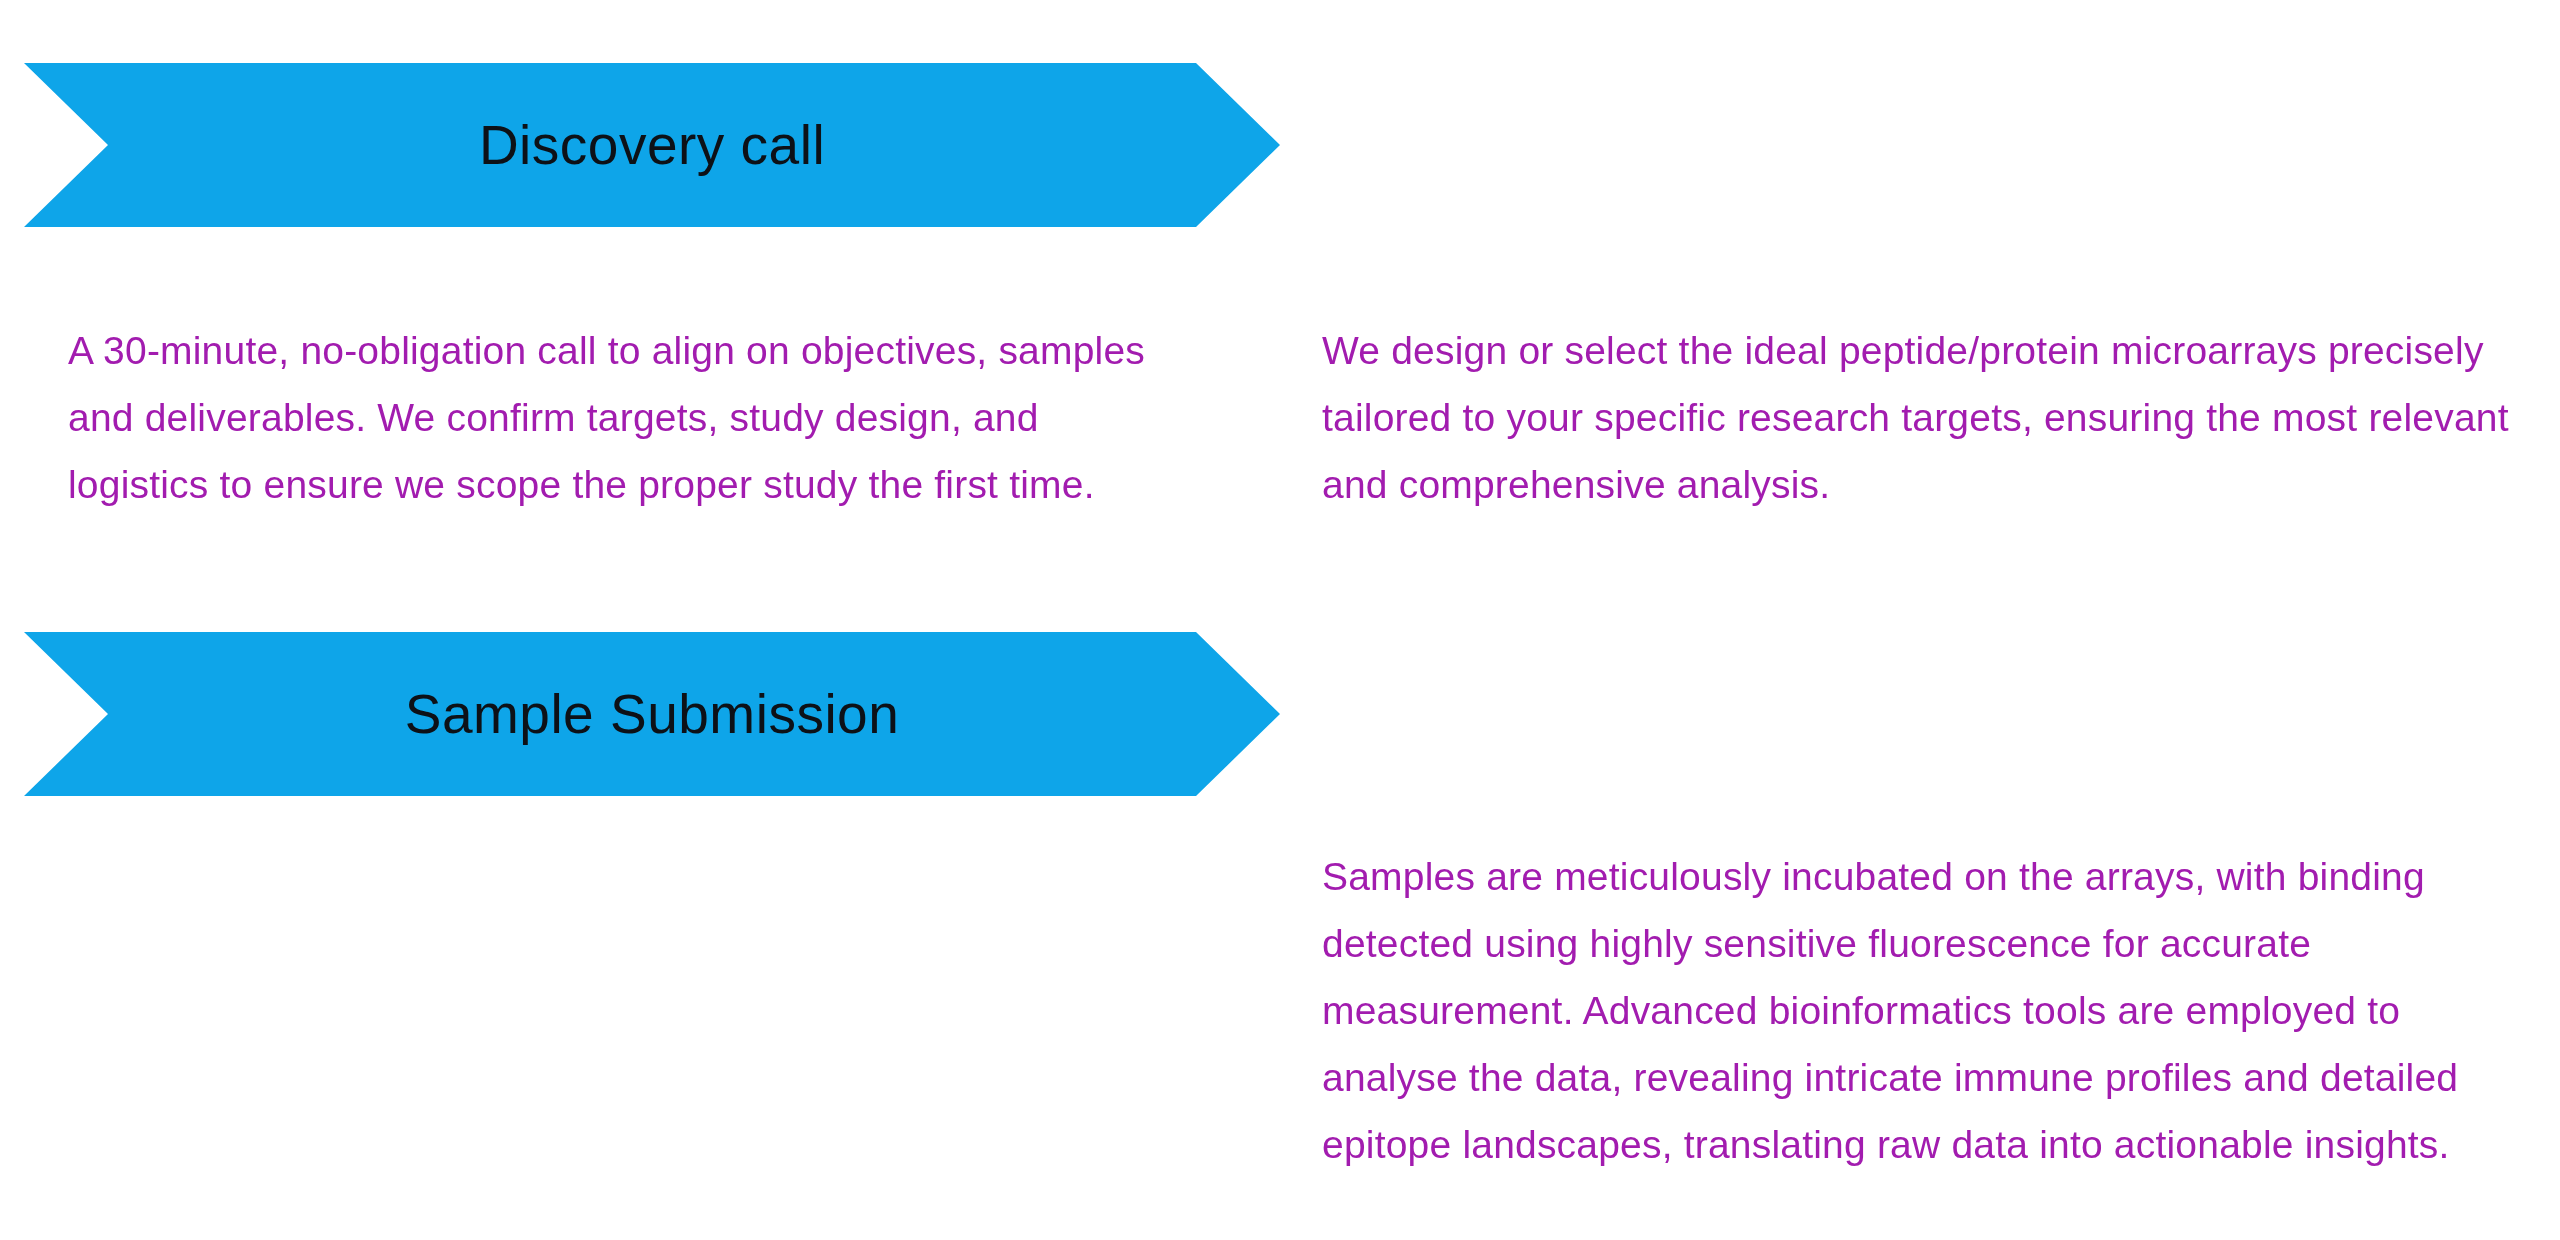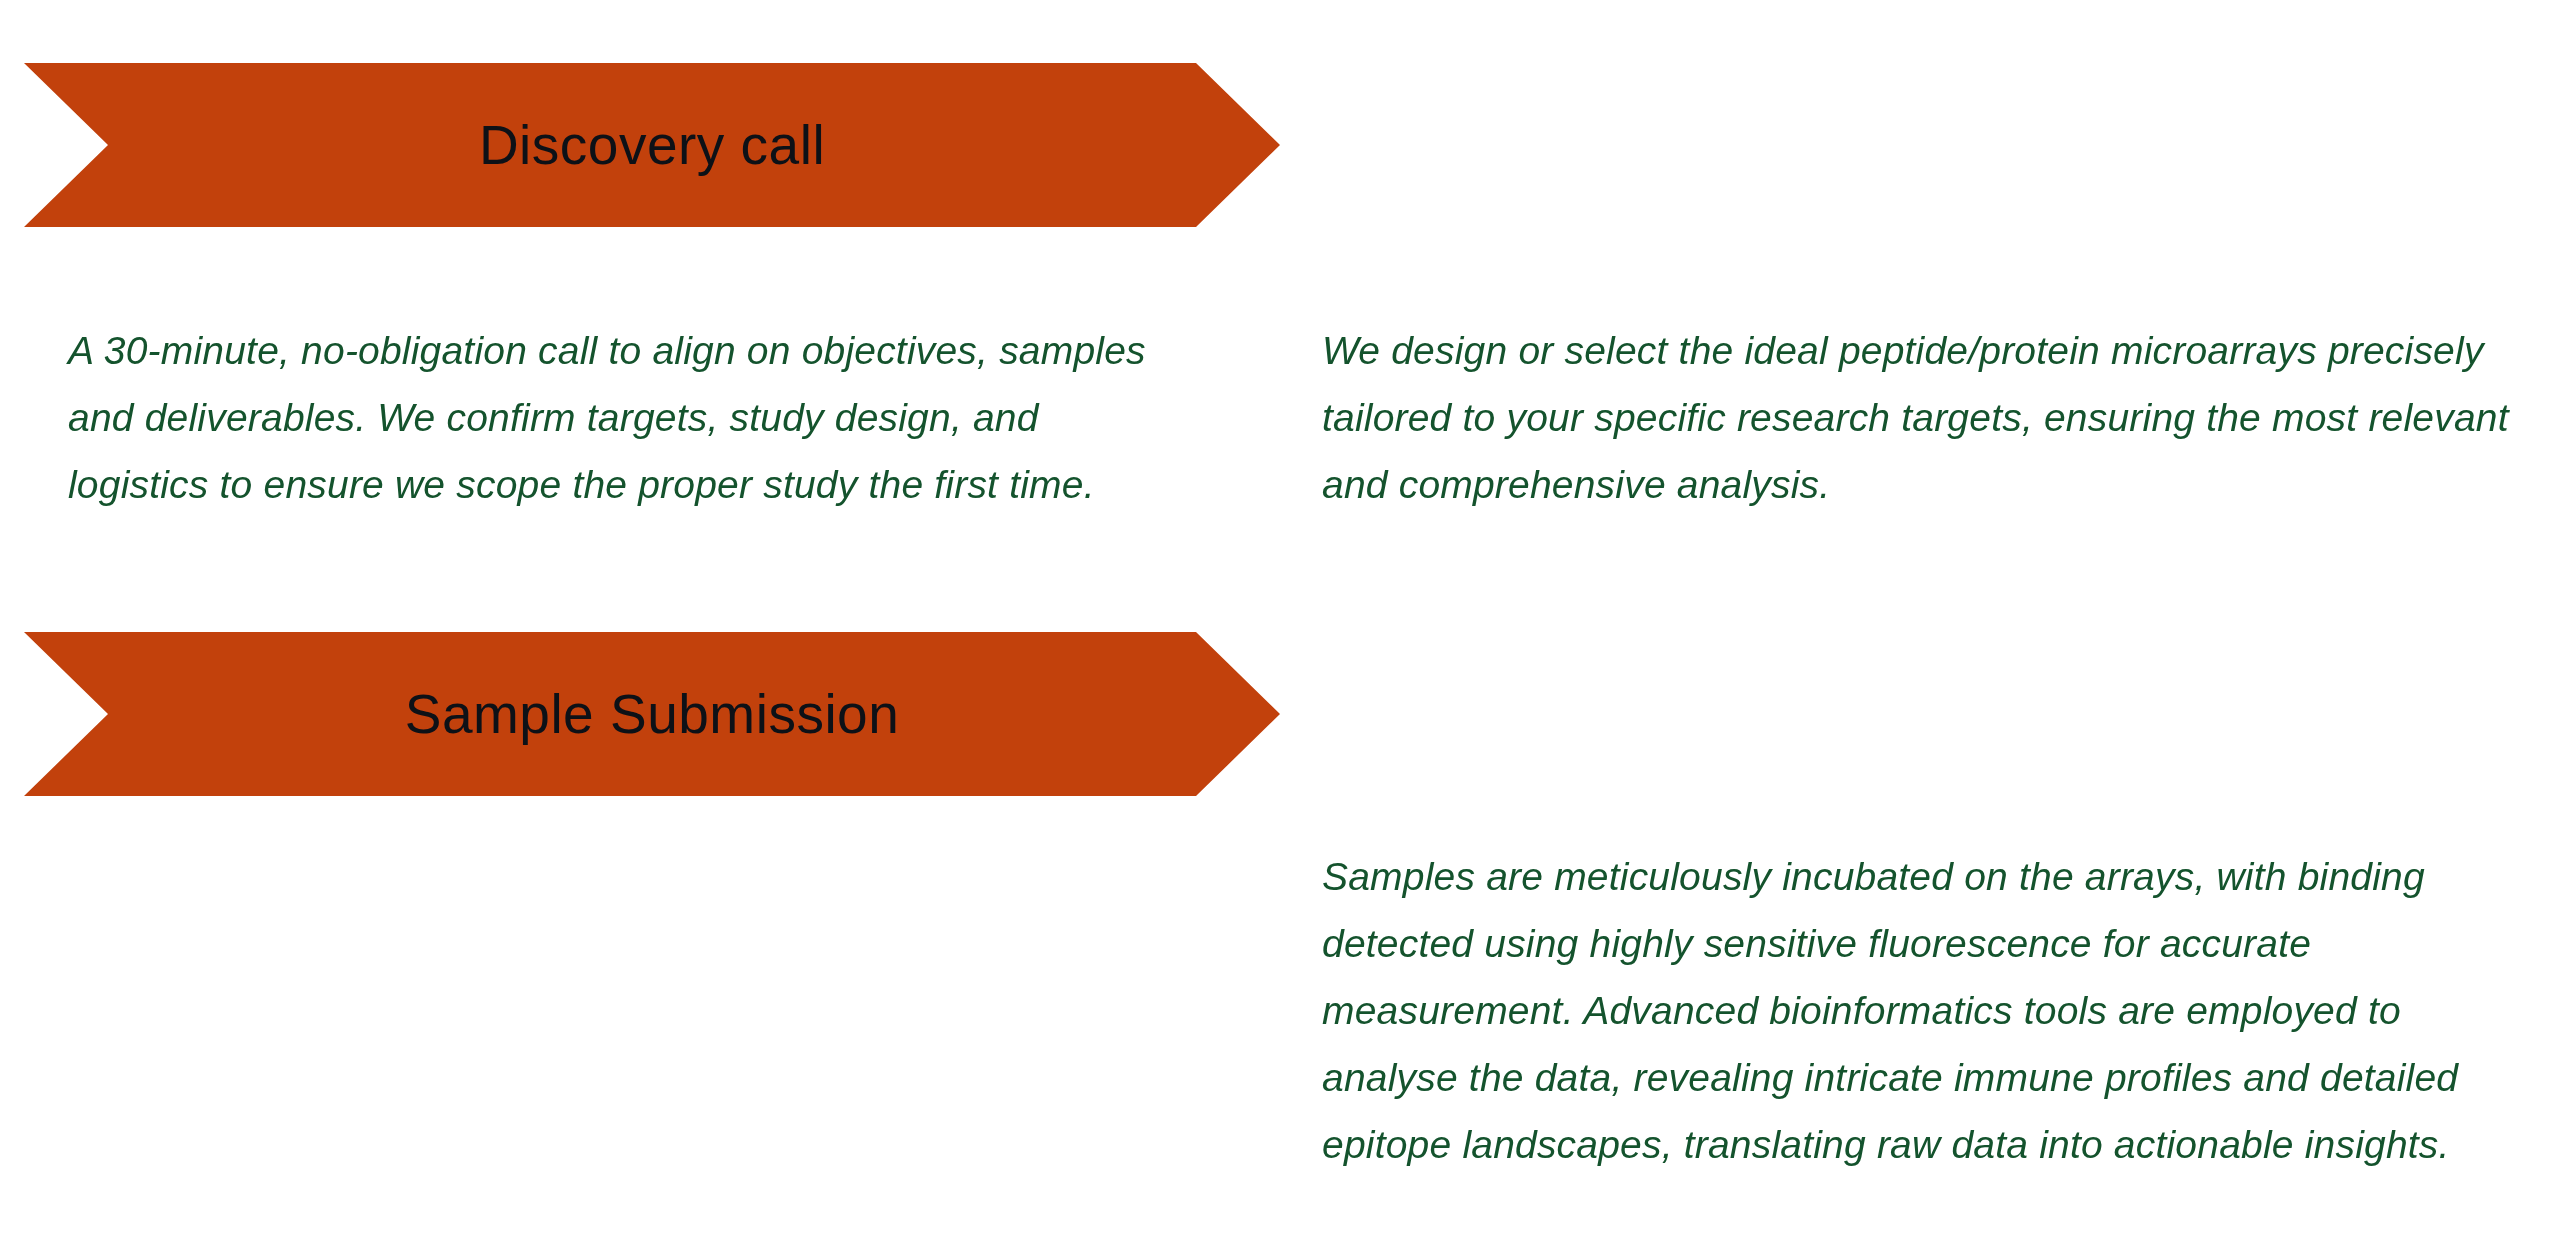--- a/index.html
+++ b/index.html
@@ -11,41 +11,40 @@
     position: relative;
     width: 2560px;
     height: 1240px;
     background: #ffffff;
     font-family: "Liberation Sans", sans-serif;
     overflow: hidden;
   }
   .arrow-banner {
     position: absolute;
     height: 164px;
-    background: #c2410c;
+    background: #0ea5e9;
     clip-path: polygon(0% 0%, calc(100% - 84px) 0%, 100% 50%, calc(100% - 84px) 100%, 0% 100%, 84px 50%);
     display: flex;
     align-items: center;
     justify-content: center;
   }
   .arrow-title {
     color: #0d1117;
     font-size: 55px;
     font-weight: 500;
     letter-spacing: 0.5px;
     white-space: nowrap;
   }
   .step-desc {
     position: absolute;
-    color: #14532d;
+    color: #a21caf;
     font-size: 39px;
     font-weight: 400;
     line-height: 67px;
     letter-spacing: 0.2px;
-    font-style: italic;
   }
   
   #arrow-1 { left: 24px;   top: 63px;  width: 1256px; }
   #arrow-2 { left: 1283px; top: 63px;  width: 1255px; }
   
   #arrow-3 { left: 24px;   top: 600px; width: 1256px; margin-top: 32px; }
   #arrow-4 { left: 1283px; top: 600px; width: 1255px; }
 
   #desc-1 { left: 68px;   top: 278px; max-width: 1120px; }
   #desc-2 { left: 1322px; top: 278px; max-width: 1240px; }

